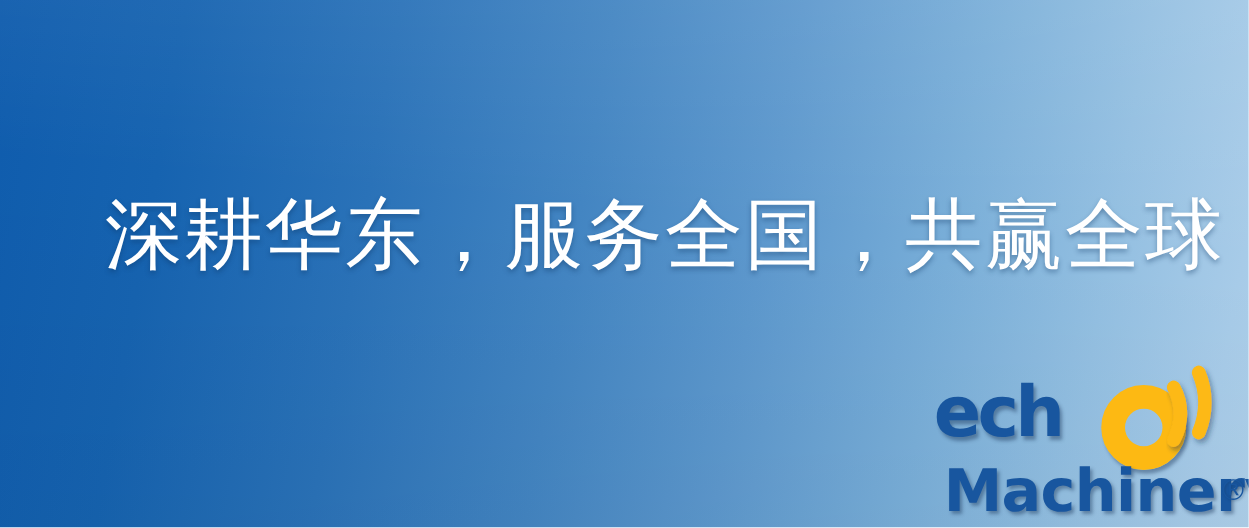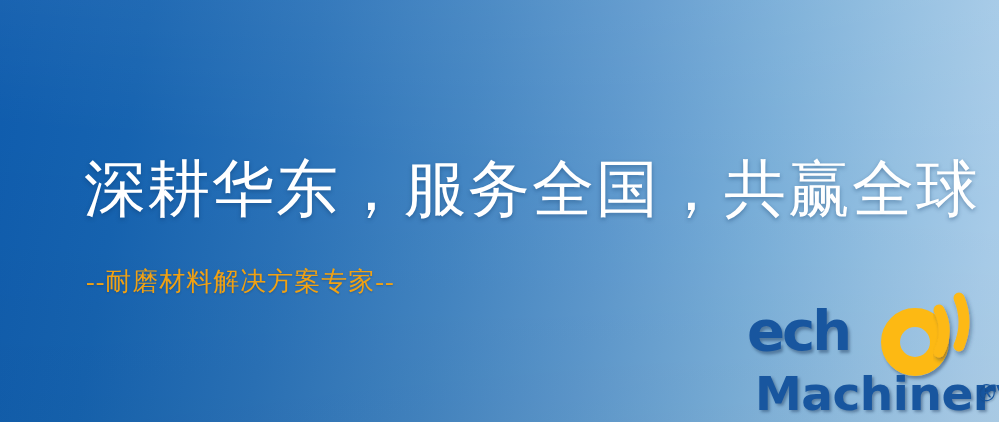--- a/index.html
+++ b/index.html
@@ -152,21 +152,20 @@
 </style>
 </head>
 <body>
 
 <div id="banner">
 
   <div id="banner-sheen"></div>
 
   <h1 id="headline">深耕华东，服务全国，共赢全球</h1>
 
-  <p id="subtitle">--耐磨材料解决方案专家--</p>
 
   <div id="logo">
 
     <div id="logo-wordmark-row">
 
       <span id="logo-echo">ech</span>
 
       <span id="logo-o"></span>
 
       <span id="logo-waves">

